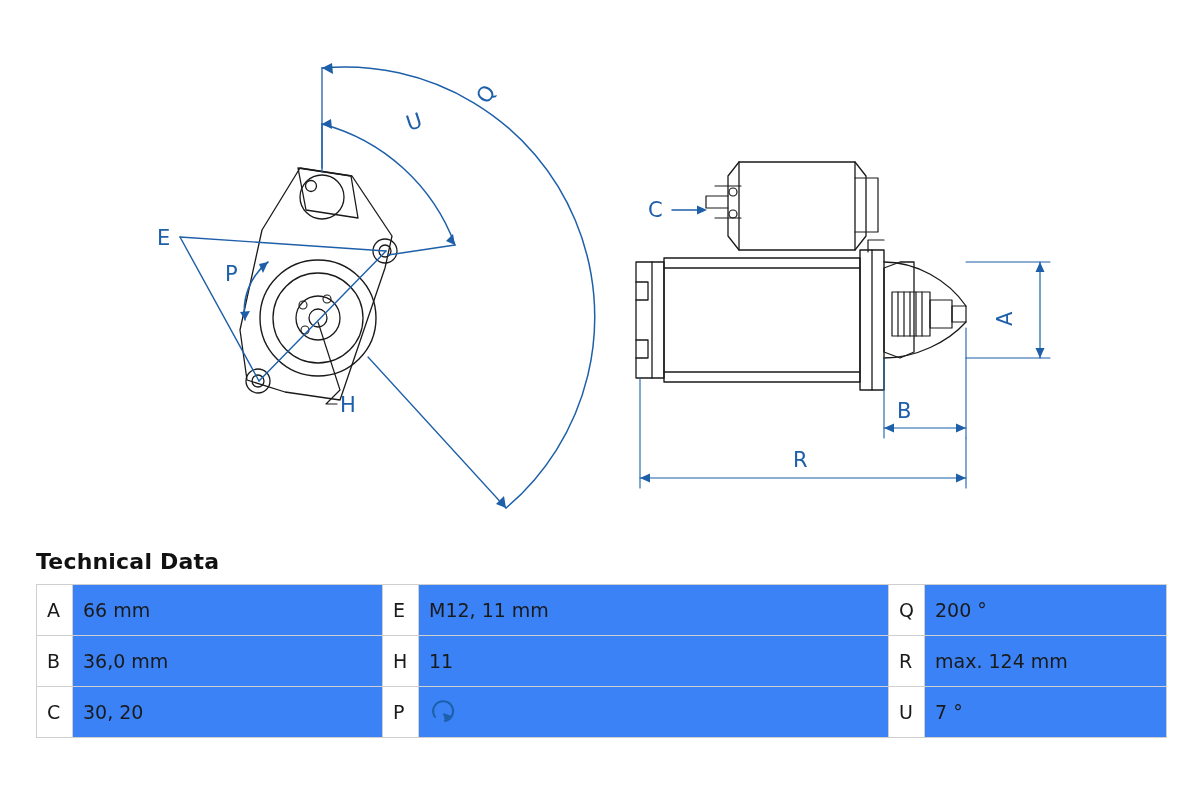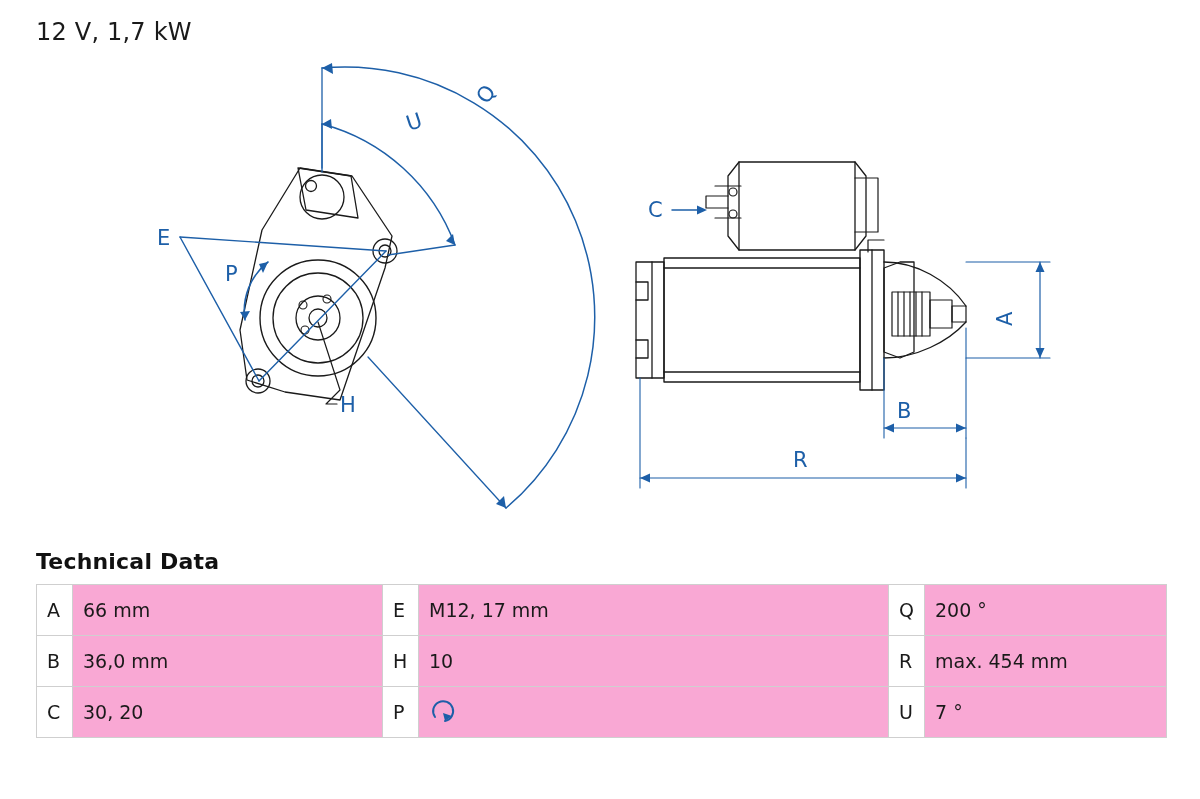--- a/index.html
+++ b/index.html
@@ -61,21 +61,21 @@
     padding: 0 0 0 10px;
     color: #1a1a1a;
   }
   td.key {
     width: 36px;
     background: #ffffff;
     text-align: left;
     padding-left: 8px;
   }
   td.val {
-    background: #f9a8d4;
+    background: #3b82f6;
   }
   .col-a { width: 36px; }
   .col-b { width: 310px; }
   .col-c { width: 36px; }
   .col-d { width: 470px; }
   .col-e { width: 36px; }
   .col-f { width: 242px; }
   .p-icon {
     display: inline-block;
     vertical-align: middle;
@@ -87,21 +87,20 @@
     font-family: "DejaVu Sans", sans-serif;
     font-size: 21px;
     fill: #1d5fa8;
   }
 </style>
 </head>
 <body>
 
 <div class="page">
 
-  <div class="title">12 V, 1,7 kW</div>
 
   <div class="drawing">
     <svg width="1200" height="545" viewBox="0 0 1200 545" xmlns="http://www.w3.org/2000/svg">
 
       <g stroke-linecap="round" stroke-linejoin="round">
 
         <path class="blk" stroke-width="1.3" d="M300,168 L352,176 L392,236 L385,268 L340,400 L285,392 L247,380 L240,330 L262,230 Z"></path>
 
         <path class="blk" stroke-width="1.3" d="M298,168 L351,176 L358,218 L306,210 Z"></path>
         <circle class="blk" stroke-width="1.3" cx="322" cy="197" r="22"></circle>
@@ -222,31 +221,31 @@
           <col class="col-c">
           <col class="col-d">
           <col class="col-e">
           <col class="col-f">
       </colgroup>
       <tbody>
         <tr>
           <td class="key">A</td>
           <td class="val">66 mm</td>
           <td class="key">E</td>
-          <td class="val">M12, 17 mm</td>
+          <td class="val">M12, 11 mm</td>
           <td class="key">Q</td>
           <td class="val">200 °</td>
         </tr>
         <tr>
           <td class="key">B</td>
           <td class="val">36,0 mm</td>
           <td class="key">H</td>
-          <td class="val">10</td>
+          <td class="val">11</td>
           <td class="key">R</td>
-          <td class="val">max. 454 mm</td>
+          <td class="val">max. 124 mm</td>
         </tr>
         <tr>
           <td class="key">C</td>
           <td class="val">30, 20</td>
           <td class="key">P</td>
           <td class="val">
             <span class="p-icon">
               <svg width="30" height="26" viewBox="0 0 30 26" xmlns="http://www.w3.org/2000/svg">
                 <path d="M6,18 A10,10 0 1 1 16,22" fill="none" stroke="#1d5fa8" stroke-width="2" stroke-linecap="round"></path>
                 <path d="M16,22 l-2,-8 l9,3 z" fill="#1d5fa8"></path>

